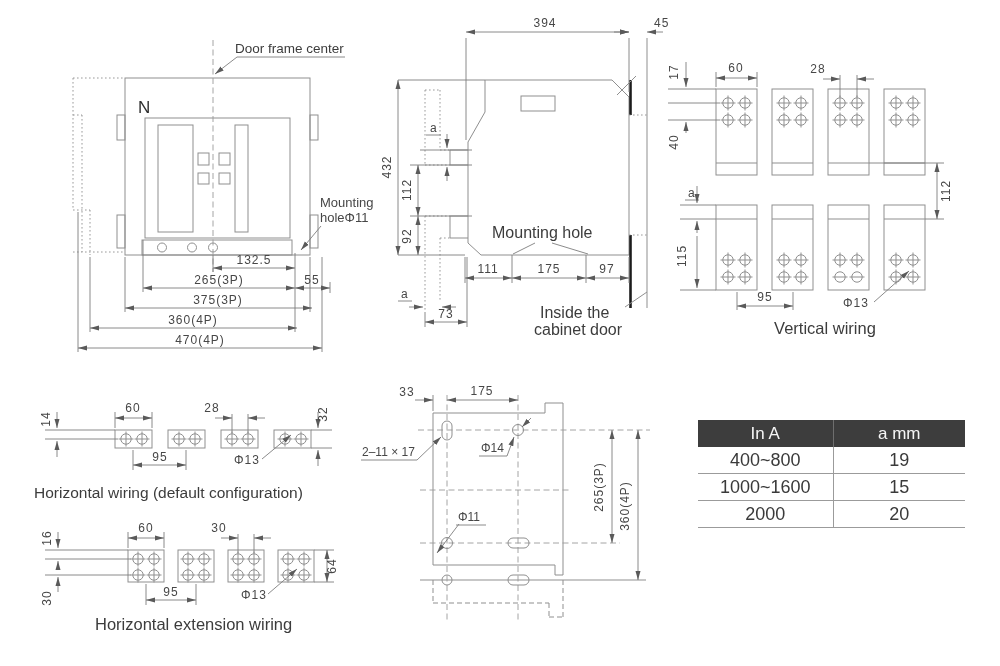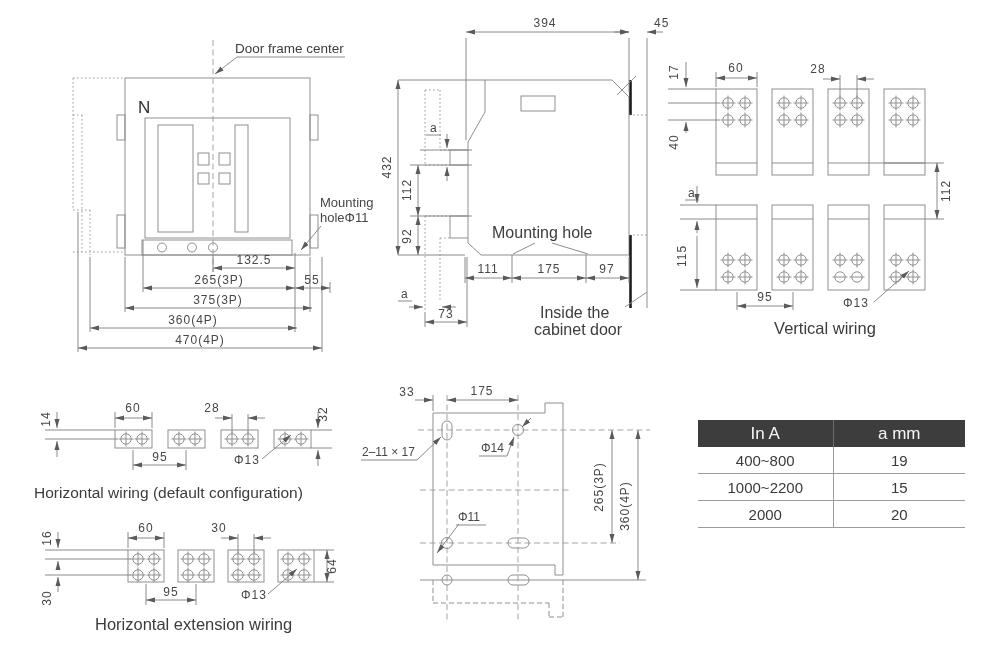--- a/index.html
+++ b/index.html
@@ -18,21 +18,21 @@
   .cap{font-size:16.5px;fill:#3c3c3c;}
   .cap2{font-size:15.5px;fill:#3c3c3c;}
   .lbl{font-size:13px;}
   .lbl2{font-size:16px;fill:#3c3c3c;}
   .mid{text-anchor:middle;}
   
   #spec-table{position:absolute;left:698px;top:420px;width:267px;}
   .tr{display:flex;width:100%;}
   .th{background:#3d3d3d;color:#f5f5f5;font-size:17px;height:27px;display:flex;
       align-items:center;justify-content:center;}
-  .td{color:#3a3a3a;font-size:15px;height:26px;display:flex;align-items:center;justify-content:center;
+  .td{color:#3a3a3a;font-size:18px;height:26px;display:flex;align-items:center;justify-content:center;
       border-bottom:1px solid #9b9b9b;}
   .c1{width:135px;}
   .c2{width:132px;}
   .th.c1{border-right:1px solid #6e6e6e;}
   .td.c1{border-right:1px solid #9b9b9b;}
 </style>
 </head>
 <body>
 
 <div id="stage">
@@ -488,21 +488,21 @@
 <div id="spec-table">
   <div class="tr">
     <div class="th c1">In  A</div>
     <div class="th c2">a  mm</div>
   </div>
   <div class="tr">
     <div class="td c1">400~800</div>
     <div class="td c2">19</div>
   </div>
   <div class="tr">
-    <div class="td c1">1000~2200</div>
+    <div class="td c1">1000~1600</div>
     <div class="td c2">15</div>
   </div>
   <div class="tr">
     <div class="td c1">2000</div>
     <div class="td c2">20</div>
   </div>
 </div>
 </div>
 
 </body></html>

